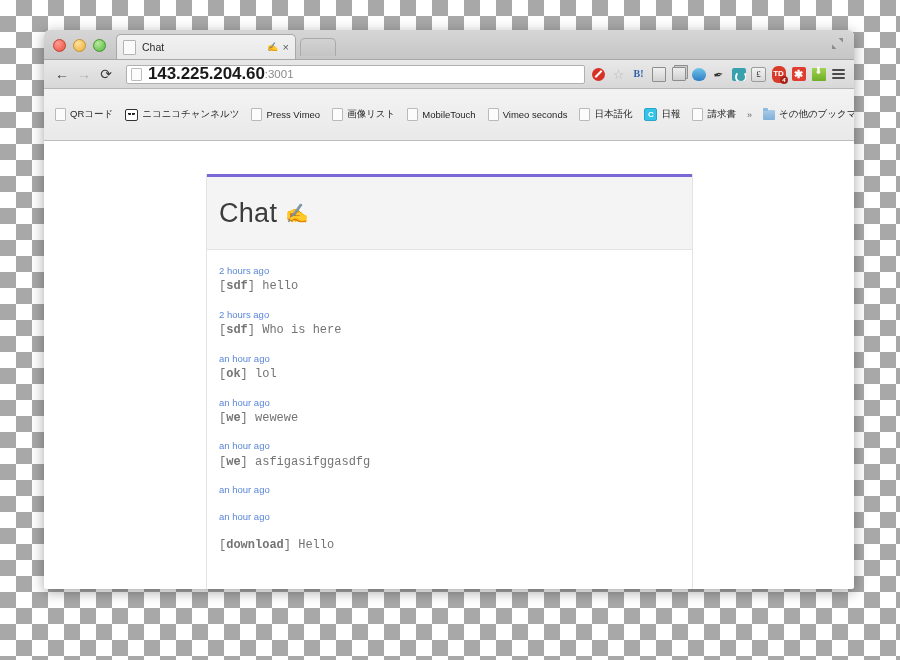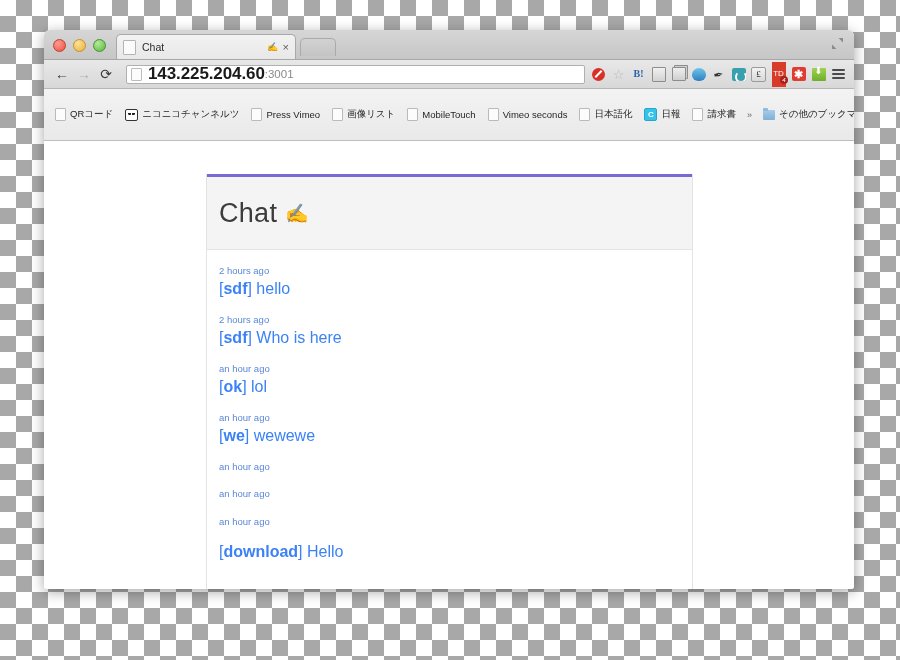--- a/index.html
+++ b/index.html
@@ -156,22 +156,22 @@
   .ico-evernote { width: 14px; height: 13px; border-radius: 50% 50% 45% 45%;
                   background: linear-gradient(to bottom, #6fc4e8, #2f7fc4); }
   .ico-pen { font-size: 12px; color: #333; transform: rotate(-10deg); }
   .ico-pocket { width: 14px; height: 13px; background: #39a0ae; border-radius: 2px;
                 position: relative; overflow: hidden; }
   .ico-pocket::after { content:""; position:absolute; left:3px; top:3px; width:8px; height:8px;
                        border: 2px solid #fff; border-radius: 50%; border-top-color: transparent; }
   .ico-pound { width: 13px; height: 13px; background: linear-gradient(to bottom,#f2f2f2,#d8d8d8);
                border: 1px solid #9b9b9b; border-radius: 2px; font-size: 9px; color: #333;
                display:flex; align-items:center; justify-content:center; font-family:"Liberation Serif",serif; }
-  .ico-td { width: 14px; height: 25px; background: #d93b2b; border-radius: 0; color: #fff;
-            font-size: 8px; font-weight: normal; display:flex; align-items:center; justify-content:center; }
+  .ico-td { width: 14px; height: 17px; background: #d93b2b; border-radius: 6px; color: #fff;
+            font-size: 8px; font-weight: bold; display:flex; align-items:center; justify-content:center; }
   .ico-td .badge { position: absolute; right: -2px; bottom: -2px; width: 8px; height: 8px;
                    background: #a8221a; border-radius: 50%; font-size: 6px; color:#fff;
                    display:flex; align-items:center; justify-content:center; }
   .ico-asterisk { width: 14px; height: 14px; background: #e03c31; border-radius: 2px; color: #fff;
                   font-size: 11px; font-weight: bold; display:flex; align-items:center; justify-content:center; line-height:1;}
   .ico-download { width: 14px; height: 13px; background: linear-gradient(to bottom,#9fd24f,#6fae2a);
                   border-radius: 1px; position: relative; }
   .ico-download::after { content:"⬇"; position:absolute; left:0; right:0; top:-2px; text-align:center;
                          font-size: 10px; color:#fff; }
   .ico-menu { display:flex; flex-direction: column; gap: 2px; width: 13px; }
@@ -255,21 +255,21 @@
     display: flex; align-items: center; gap: 8px;
   }
   .title-pen { font-size: 19px; }
 
   .messages { padding: 14px 0 0 12px; }
   .msg { margin-bottom: 13px; }
   .msg-time {
     font-size: 9.5px; color: #5b87d8;
     line-height: 1.5; margin-bottom: 1px;
   }
-  .msg-body { font-size: 16px; color: #3b82f6; line-height: 1.3; }
+  .msg-body { font-size: 12px; color: #737373; line-height: 1.3; font-family: Liberation Mono, monospace; }
   .msg-user { font-weight: bold; }
 </style>
 </head>
 <body>
 
 <div class="browser">
 
   <div class="tabstrip">
     <div class="traffic">
       <div class="dot red"></div>
@@ -415,20 +415,22 @@
           <div class="msg-body">[<span class="msg-user">ok</span>]
             <span>lol</span></div>
         </div>
         <div class="msg">
           <div class="msg-time">an hour ago</div>
           <div class="msg-body">[<span class="msg-user">we</span>]
             <span>wewewe</span></div>
         </div>
         <div class="msg">
           <div class="msg-time">an hour ago</div>
+          <div class="msg-body">[<span class="msg-user">we</span>]
+            <span>asfigasifggasdfg</span></div>
         </div>
         <div class="msg">
           <div class="msg-time">an hour ago</div>
         </div>
         <div class="msg">
           <div class="msg-time">an hour ago</div>
         </div>
         <div class="msg">
           <div class="msg-body">[<span class="msg-user">download</span>]
             <span>Hello</span></div>

